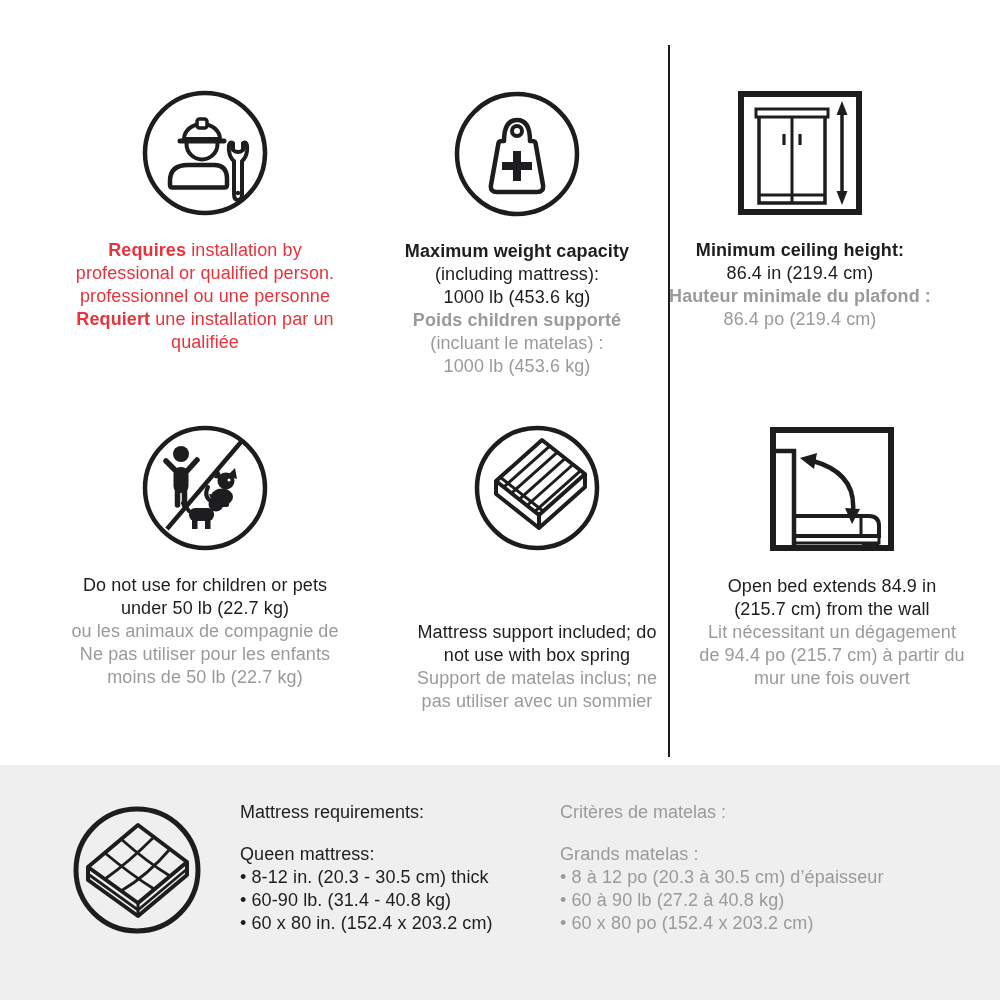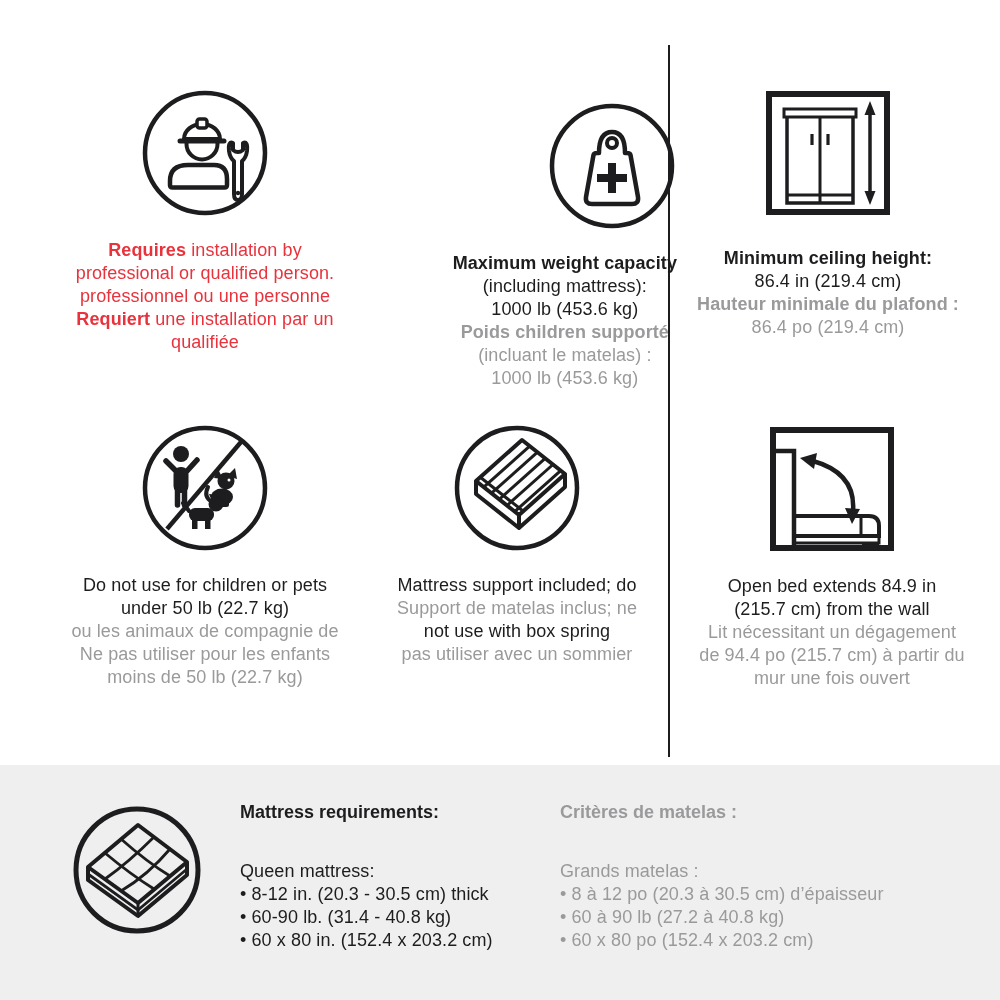--- a/index.html
+++ b/index.html
@@ -11,21 +11,21 @@
   .icon-wrap svg{display:block;width:130px;height:130px;}
   .textblock{margin-top:21px;display:flex;flex-direction:column;align-items:center;
              font-size:18px;line-height:23px;text-align:center;letter-spacing:0.1px;}
   .ln{white-space:nowrap;}
   .b{font-weight:700;}
   .black{color:var(--black);} .gray{color:var(--gray);} .red{color:var(--red);}
   
   .bottom{position:absolute;left:0;top:765px;width:1000px;height:235px;background:var(--panel_bg);}
   .bottom .icon-wrap{position:absolute;left:72px;top:40px;}
   .col{position:absolute;top:36px;font-size:18px;line-height:23px;}
-  .col .hdg{font-weight:700;margin-bottom:36px;white-space:nowrap;}
+  .col .hdg{font-weight:400;margin-bottom:19px;white-space:nowrap;}
   .col-en{left:240px;width:320px;}
   .col-fr{left:560px;width:410px;}
   .col .textblock{margin-top:9px;align-items:flex-start;text-align:left;}
 </style>
 </head>
 <body>
 
 <div class="page">
   <div class="divider"></div>
 
@@ -44,40 +44,40 @@
     </div>
     <div class="textblock">
         <div class="ln red"><span class="b">Requires</span> installation by</div>
         <div class="ln red">professional or qualified person.</div>
         <div class="ln red">professionnel ou une personne</div>
         <div class="ln red"><span class="b">Requiert</span> une installation par un</div>
         <div class="ln red">qualifiée</div>
       </div>
   </div>
 
-  <div class="cell" style="left:357px;top:101px;width:320px;align-items:flex-end;">
+  <div class="cell" style="left:357px;top:89px;width:320px;">
     <div class="icon-wrap">
       <svg viewBox="0 0 130 130" fill="none">
         <circle cx="65" cy="65" r="60" stroke="currentColor" stroke-width="4.5"></circle>
         <path d="M52,52 Q52,31 65,31 Q78,31 78,52 L80,52 Q83,52 83.5,54 L91,96 Q92,103 85,103 L45,103 Q38,103 39,96 L46.5,54 Q47,52 50,52 Z" fill="#fff" stroke="currentColor" stroke-width="4.5" stroke-linejoin="round"></path>
         <circle cx="65" cy="42" r="5" stroke="currentColor" stroke-width="4"></circle>
         <path d="M61,62 h8 v11 h11 v8 h-11 v11 h-8 v-11 h-11 v-8 h11 Z" fill="currentColor"></path>
       </svg>
     </div>
     <div class="textblock">
         <div class="ln black"><span class="b">Maximum weight capacity</span></div>
         <div class="ln black">(including mattress):</div>
         <div class="ln black">1000 lb (453.6 kg)</div>
         <div class="ln gray"><span class="b">Poids children supporté</span></div>
         <div class="ln gray">(incluant le matelas) :</div>
         <div class="ln gray">1000 lb (453.6 kg)</div>
       </div>
   </div>
 
-  <div class="cell" style="left:668px;top:88px;width:320px;gap:8px;">
+  <div class="cell" style="left:640px;top:88px;width:320px;">
     <div class="icon-wrap">
       <svg viewBox="0 0 130 130" fill="none">
         <rect x="6" y="6" width="118" height="118" stroke="currentColor" stroke-width="6"></rect>
         <rect x="24" y="27" width="66" height="88" stroke="currentColor" stroke-width="3.5"></rect>
         <rect x="21" y="21" width="72" height="8" fill="#fff" stroke="currentColor" stroke-width="3"></rect>
         <line x1="57" y1="29" x2="57" y2="115" stroke="currentColor" stroke-width="3"></line>
         <line x1="49" y1="46" x2="49" y2="57" stroke="currentColor" stroke-width="3.2"></line>
         <line x1="65" y1="46" x2="65" y2="57" stroke="currentColor" stroke-width="3.2"></line>
         <line x1="24" y1="107" x2="90" y2="107" stroke="currentColor" stroke-width="3"></line>
         <line x1="107" y1="24" x2="107" y2="106" stroke="currentColor" stroke-width="3.5"></line>
@@ -119,39 +119,39 @@
     </div>
     <div class="textblock">
         <div class="ln black">Do not use for children or pets</div>
         <div class="ln black">under 50 lb (22.7 kg)</div>
         <div class="ln gray">ou les animaux de compagnie de</div>
         <div class="ln gray">Ne pas utiliser pour les enfants</div>
         <div class="ln gray">moins de 50 lb (22.7 kg)</div>
       </div>
   </div>
 
-  <div class="cell" style="left:357px;top:423px;width:320px;">
+  <div class="cell" style="left:377px;top:423px;width:320px;gap:47px;">
     <div class="icon-wrap">
       <svg viewBox="0 0 130 130" fill="none">
         <circle cx="65" cy="65" r="60" stroke="currentColor" stroke-width="4.5"></circle>
         <polygon points="24,58 70,17 113,51 67,92" stroke="currentColor" stroke-width="4" stroke-linejoin="round"></polygon>
         <line x1="31.7" y1="64.1" x2="77.7" y2="23.1" stroke="currentColor" stroke-width="3"></line>
         <line x1="39.5" y1="70.2" x2="85.5" y2="29.2" stroke="currentColor" stroke-width="3"></line>
         <line x1="47.2" y1="76.4" x2="93.2" y2="35.4" stroke="currentColor" stroke-width="3"></line>
         <line x1="55" y1="82.5" x2="101" y2="41.5" stroke="currentColor" stroke-width="3"></line>
         <line x1="62.7" y1="88.6" x2="108.7" y2="47.6" stroke="currentColor" stroke-width="3"></line>
         <path d="M28,54 L71,88" stroke="currentColor" stroke-width="3"></path>
         <path d="M24,58 L24,71 L67,105 L113,64 L113,51" stroke="currentColor" stroke-width="4" stroke-linejoin="round"></path>
         <line x1="67" y1="92" x2="67" y2="105" stroke="currentColor" stroke-width="4"></line>
       </svg>
     </div>
     <div class="textblock">
         <div class="ln black">Mattress support included; do</div>
+        <div class="ln black">not use with box spring</div>
         <div class="ln gray">Support de matelas inclus; ne</div>
-        <div class="ln black">not use with box spring</div>
         <div class="ln gray">pas utiliser avec un sommier</div>
       </div>
   </div>
 
   <div class="cell" style="left:672px;top:424px;width:320px;">
     <div class="icon-wrap">
       <svg viewBox="0 0 130 130" fill="none">
         <rect x="6" y="6" width="118" height="118" stroke="currentColor" stroke-width="6"></rect>
         <path d="M9,27 L27,27 L27,121" stroke="currentColor" stroke-width="4.5"></path>
         <path d="M46,37 Q89,49 86,87" stroke="currentColor" stroke-width="4.5"></path>

